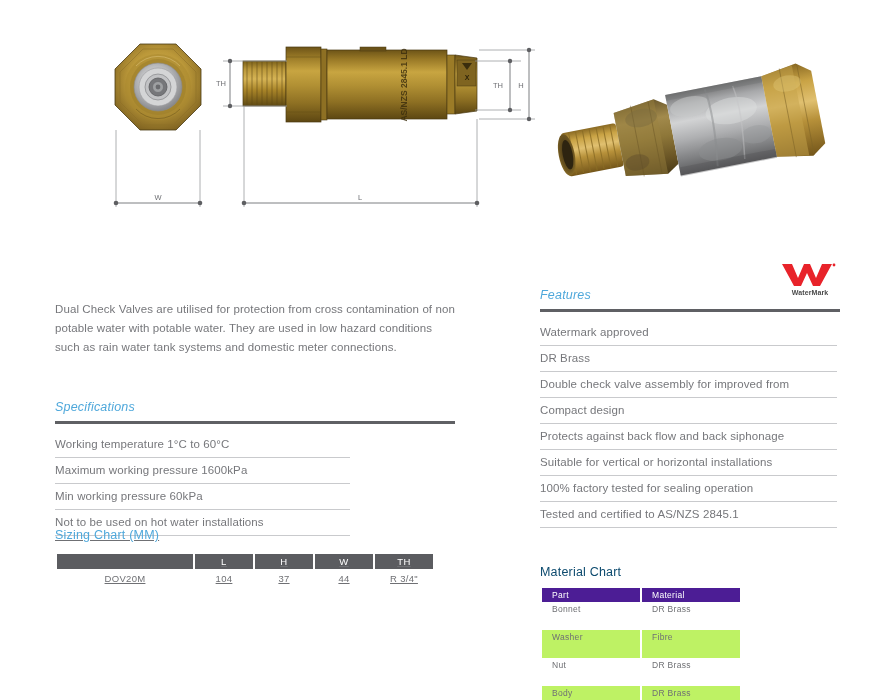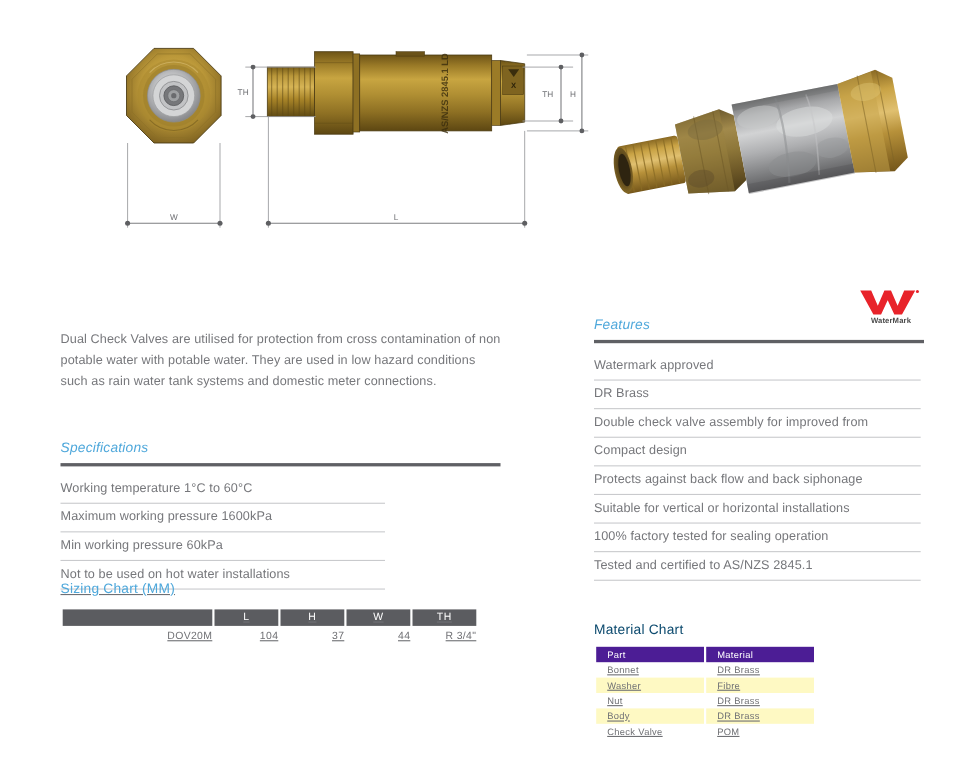--- a/index.html
+++ b/index.html
@@ -79,21 +79,21 @@
     font-size: 9.5px;
     letter-spacing: 0.5px;
     height: 15px;
     text-align: center;
     padding: 0;
   }
   table.sizing th.blank { background: #5b5c60; }
   table.sizing td {
     color: #6f7074;
     font-size: 9.5px;
-    text-align: right;
+    text-align: center;
     height: 19px;
     padding: 0;
     letter-spacing: 0.3px;
   }
   table.sizing td.model { }
 
   
   .material-wrap { position: absolute; left: 540px; top: 565px; width: 240px; }
   .material-head { color:#0c4a6e; font-size:12.5px; letter-spacing:0.2px; }
   table.material {
@@ -109,25 +109,24 @@
     font-weight: normal;
     font-size: 8.5px;
     text-align: left;
     padding: 2px 0 2px 10px;
     letter-spacing: 0.3px;
   }
   table.material td {
     color: #6f7074;
     font-size: 8.5px;
     text-align: left;
-    padding: 2px 0 2px 10px;
+    padding: 2px 0 16px 10px;
     letter-spacing: 0.3px;
-    text-decoration: underline;
-  }
-  table.material tr.shaded td { background: #fef9c3; }
+  }
+  table.material tr.shaded td { background: #bef264; }
 
   
   .wm-logo { position: absolute; left: 770px; top: 262px; width: 80px; height: 46px; text-align: center; }
   .wm-text {
     font-size: 7px;
     font-weight: bold;
     color: #4a4a4a;
     letter-spacing: 0.1px;
     margin-top: 1px;
   }

